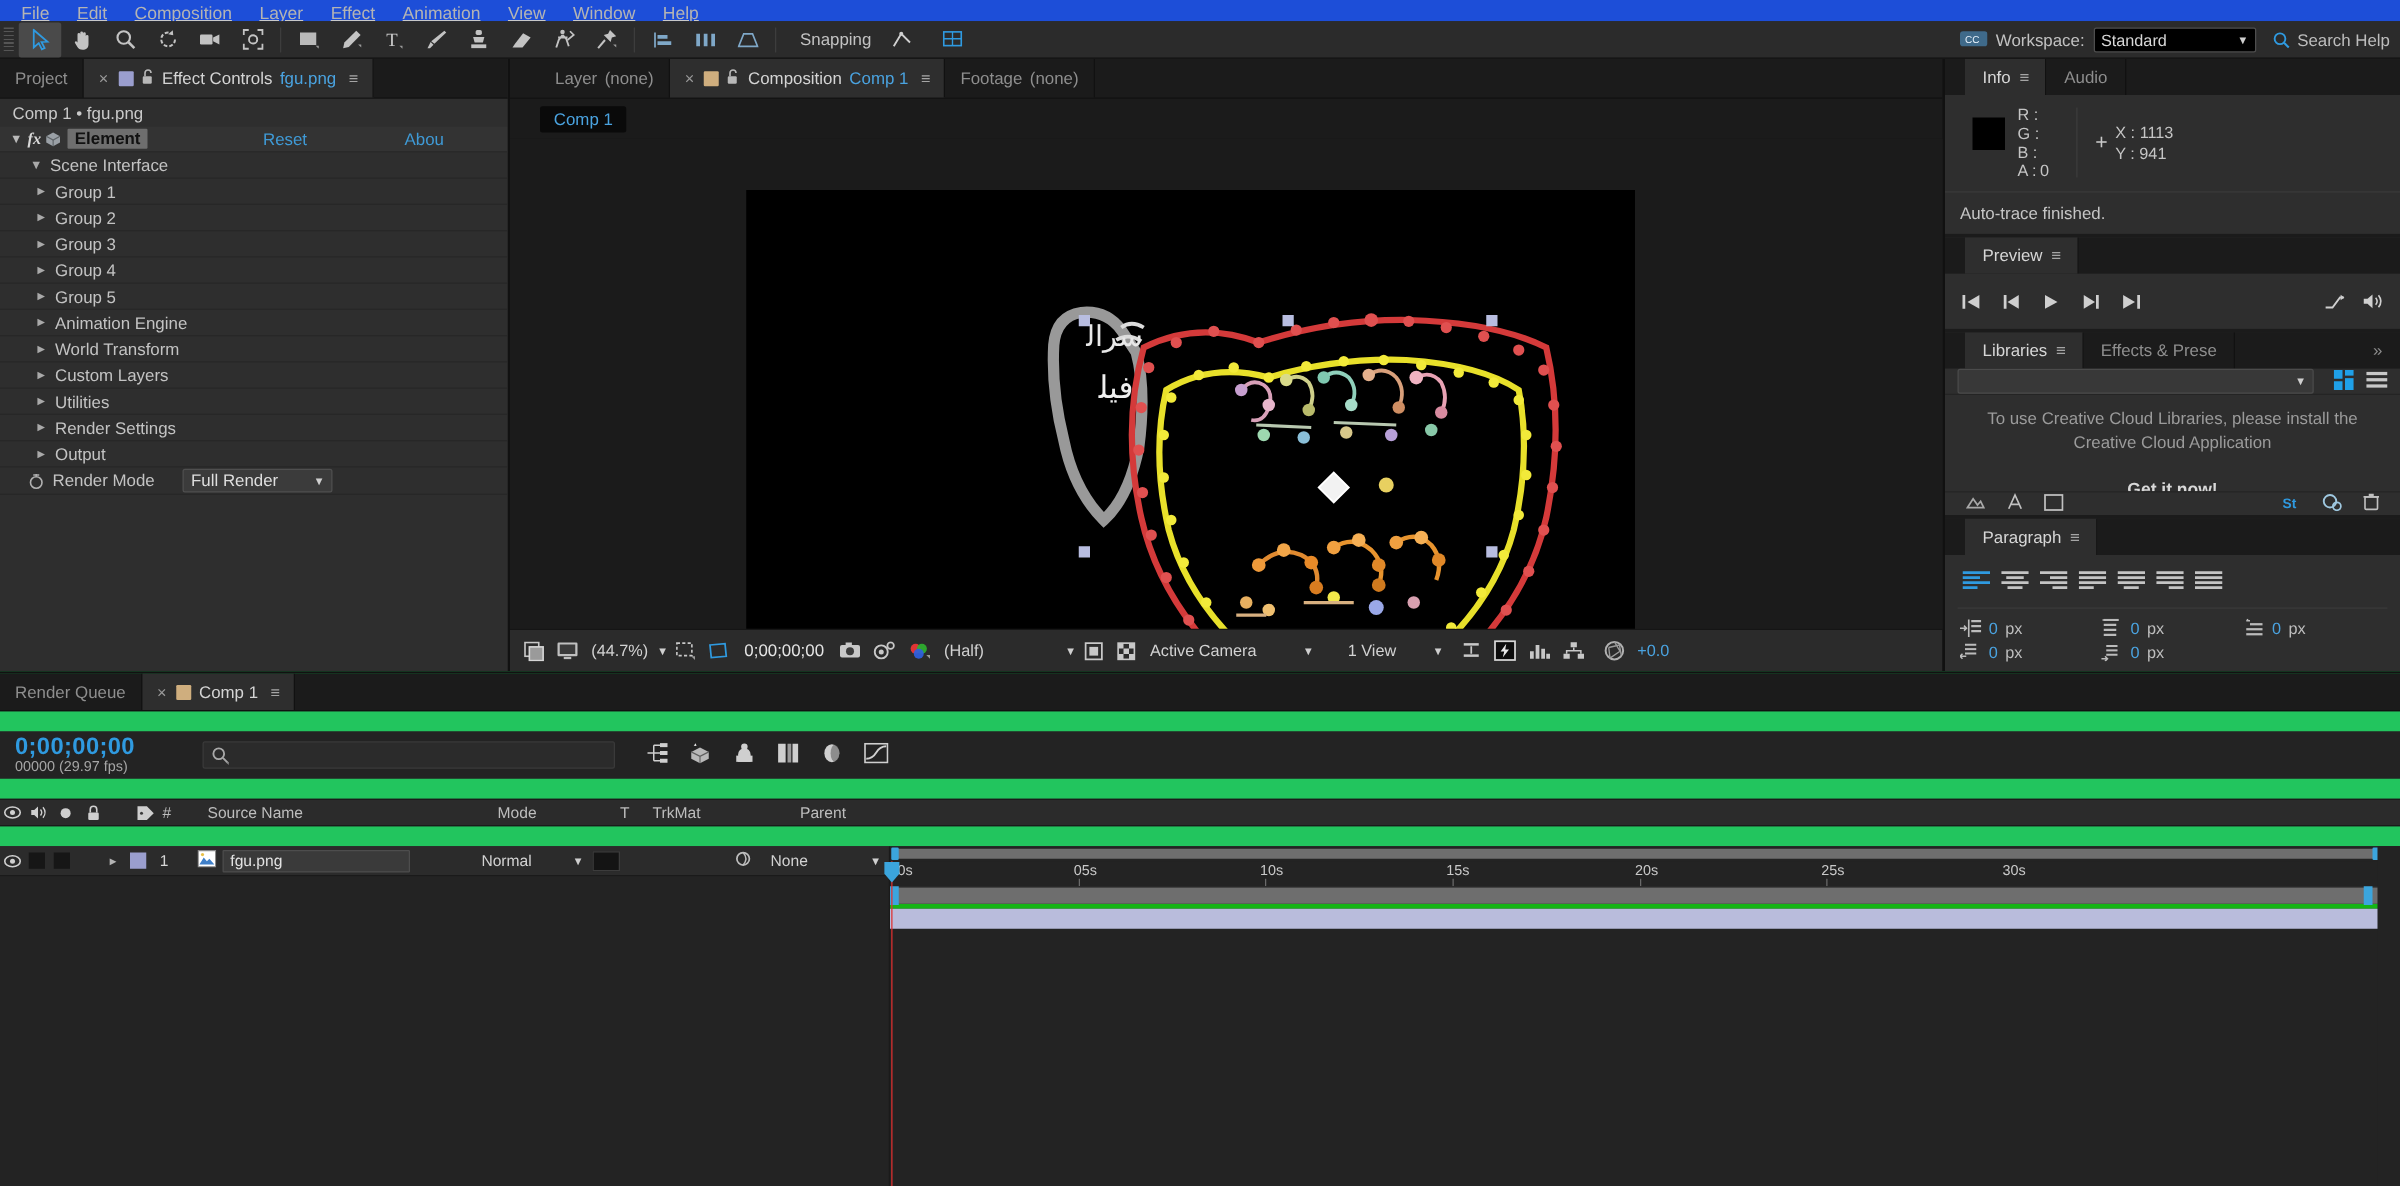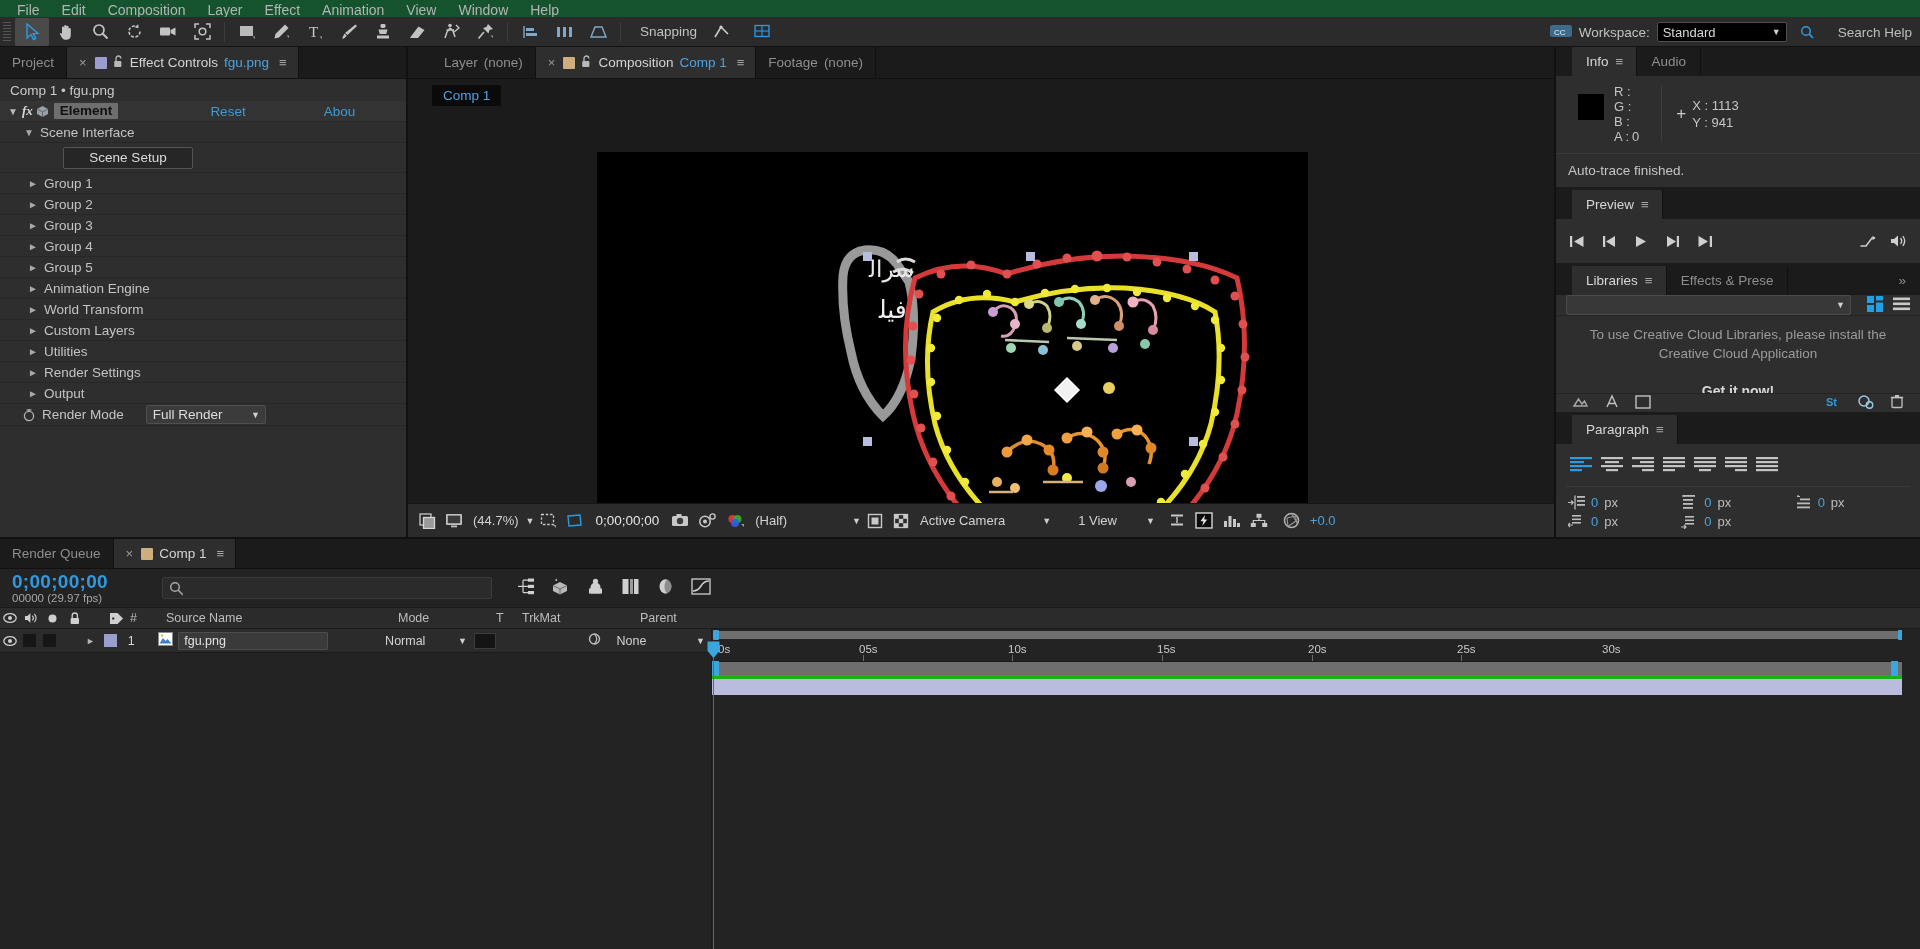--- a/index.html
+++ b/index.html
@@ -8,22 +8,22 @@
     width:1920px; height:949px; overflow:hidden;
     font-family:"Liberation Sans", sans-serif;
     font-size:13px; color:#c8c8c8;
     position:relative;
     -webkit-font-smoothing:antialiased;
   }
   .app{ position:absolute; inset:0; display:flex; flex-direction:column; background:#232323; }
 
   
   .menubar{
-    height:17px; background:#14532d; display:flex; align-items:flex-end;
-    padding-left:6px; flex:0 0 auto; overflow:hidden;
+    height:17px; background:#1d4ed8; display:flex; align-items:flex-end;
+    padding-left:6px; flex:0 0 auto; overflow:hidden;text-decoration:underline;
   }
   .menubar .mi{
     font-size:14px; color:#b4b4b4; padding:0 11px; line-height:13px;
     white-space:nowrap; cursor:default;
   }
 
   
   .toolbar{
     height:30px; background:#2b2b2b; border-bottom:1px solid #111;
     display:flex; align-items:center; flex:0 0 auto; position:relative;
@@ -40,21 +40,21 @@
   .snapwrap{ display:flex; align-items:center; gap:7px; margin-left:14px; }
   .snaplabel{ font-size:13.5px; color:#c2c2c2; }
   .ws-area{ position:absolute; right:8px; top:0; height:30px; display:flex; align-items:center; gap:7px; }
   .ws-label{ font-size:13.5px; color:#c2c2c2; }
   .ws-select{
     width:130px; height:20px; background:#000000; border:1px solid #4e4e4e;
     border-radius:2px; display:flex; align-items:center; padding:0 5px;
     font-size:13px; color:#d8d8d8; position:relative;
   }
   .ws-select .cv{ position:absolute; right:5px; }
-  .searchhelp{ display:flex; align-items:center; gap:24px; margin-left:6px; }
+  .searchhelp{ display:flex; align-items:center; gap:6px; margin-left:6px; }
   .searchhelp span{ font-size:13.5px; color:#bdbdbd; }
 
   
   .mainrow{ flex:1 1 auto; display:flex; min-height:0; }
 
   
   .ptabs{
     height:32px; background:#1b1b1b; display:flex; align-items:stretch;
     border-bottom:1px solid #111; flex:0 0 auto;
   }
@@ -177,21 +177,21 @@
 
   
   .para-body{ background:#2e2e2e; padding:8px 10px 0 10px; }
   .para-aligns{ display:flex; gap:9px; padding:4px 4px 10px 4px; border-bottom:1px solid #3a3a3a;}
   .para-fields{ display:flex; flex-wrap:wrap; padding:8px 2px; gap:4px 0; }
   .pf{ width:33.33%; display:flex; align-items:center; gap:6px; font-size:13px; }
   .pf .num{ color:#4aa3e0; }
   .pf .unit{ color:#bdbdbd; }
 
   
-  .timeline{ height:412px; flex:0 0 412px; background:#22c55e; display:flex; flex-direction:column; border-top:2px solid #111; }
+  .timeline{ height:412px; flex:0 0 412px; background:#22c55e; display:flex; flex-direction:column; border-top:2px solid #111;gap:16px; }
   .tl-row2{ height:38px; background:#232323; display:flex; align-items:center; flex:0 0 auto; position:relative;}
   .tl-time{ padding-left:12px; width:150px; }
   .tl-time .big{ color:#2f9ae0; font-size:19px; font-weight:bold; letter-spacing:0.3px; line-height:20px;}
   .tl-time .small{ color:#a6a6a6; font-size:11.5px; line-height:13px;}
   .tl-search{
     width:330px; height:22px; background:#2b2b2b; border:1px solid #3a3a3a; border-radius:2px;
     display:flex; align-items:center; padding-left:26px; position:relative; margin-left:12px;
     font-size:12.5px; color:#8a8a8a;
   }
   .tl-search .si{ position:absolute; left:6px; top:3px; }
@@ -436,23 +436,20 @@
           <span class="effname">Element</span>
           <span class="reset">Reset</span>
           <span class="about">Abou</span>
         </div>
 
         <div class="ec-row ec-group" style="padding-left:24px">
           <span class="tri">▼</span>
           <span>Scene Interface</span>
         </div>
 
-        <div class="scenesetup-row">
-          <div class="scenesetup">Scene Setup</div>
-        </div>
 
         <div class="ec-row ec-group ec-indent1">
           <span class="tri">►</span>
           <span>Group 1</span>
         </div>
         <div class="ec-row ec-group ec-indent1">
           <span class="tri">►</span>
           <span>Group 2</span>
         </div>
         <div class="ec-row ec-group ec-indent1">

